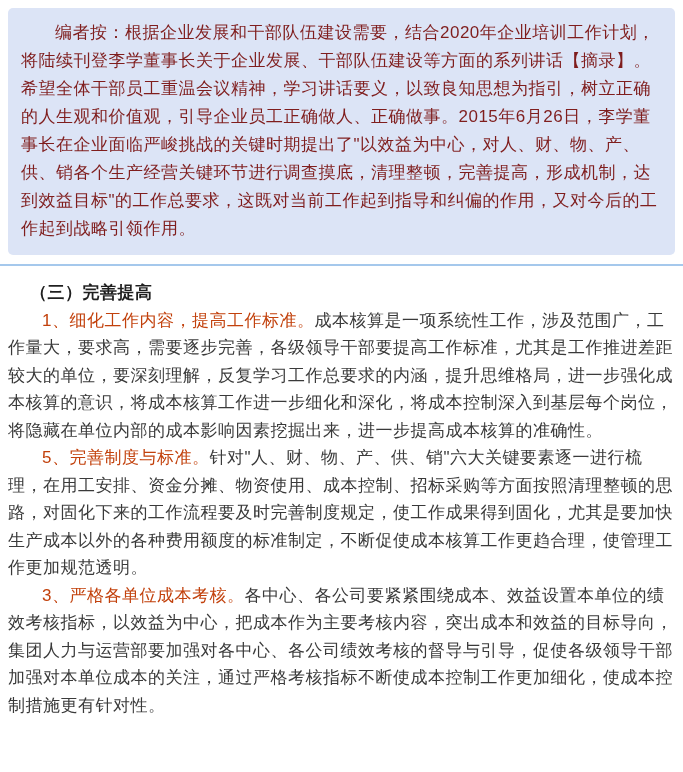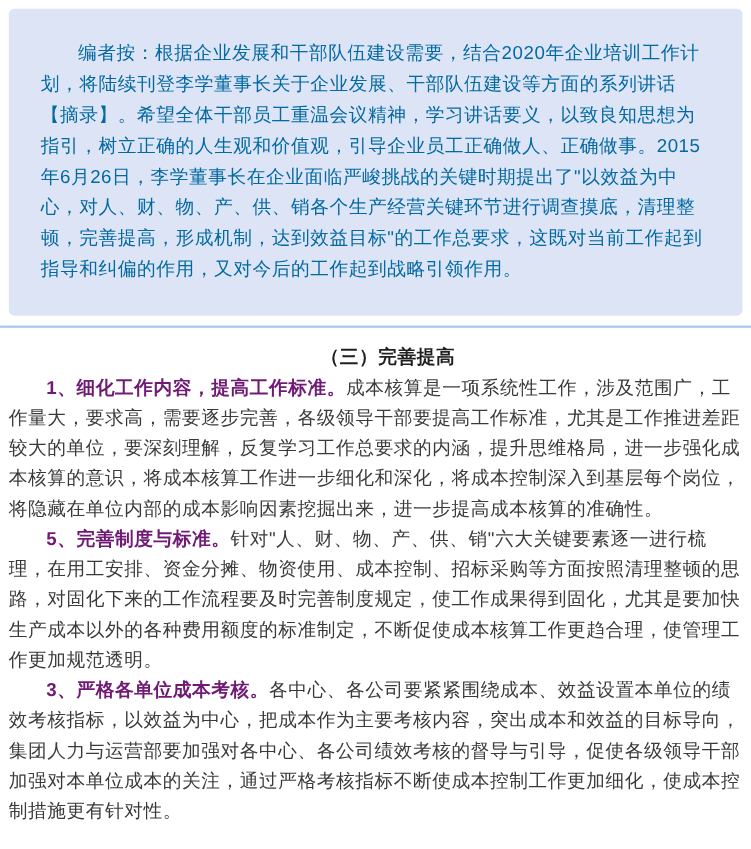--- a/index.html
+++ b/index.html
@@ -13,24 +13,24 @@
     overflow: hidden;
     font-family: "Liberation Sans", "DejaVu Sans", sans-serif;
   }
   .note-box {
     margin: 8px 8px 0 8px;
     background: #dce4f6;
     border-radius: 5px;
     padding: 11px 13px 12px 13px;
   }
   .note-text {
-    margin: 16px;
+    margin: 0;
     font-size: 17px;
     line-height: 28px;
-    color: #0369a1;
+    color: #7f1d1d;
     text-indent: 2em;
     letter-spacing: 0.5px;
   }
   .divider {
     border: none;
     border-top: 2px solid #a5c8ec;
     margin: 9px 0 0 0;
     height: 0;
   }
   .article {
@@ -40,29 +40,28 @@
     color: #3a3a3a;
     letter-spacing: 0.5px;
   }
   .article h3 {
     margin: 0;
     font-size: 17px;
     line-height: 27.5px;
     font-weight: bold;
     color: #1f1f1f;
     text-indent: 1.3em;
-    text-align: center;
   }
   .article p {
     margin: 0;
     text-indent: 2em;
   }
   .article p strong {
-    color: #701a75;
-    font-weight: bold;
+    color: #c2410c;
+    font-weight: normal;
   }
 </style>
 </head>
 <body>
 
 <div class="note-box">
   <p class="note-text">编者按：根据企业发展和干部队伍建设需要，结合2020年企业培训工作计划，将陆续刊登李学董事长关于企业发展、干部队伍建设等方面的系列讲话【摘录】。希望全体干部员工重温会议精神，学习讲话要义，以致良知思想为指引，树立正确的人生观和价值观，引导企业员工正确做人、正确做事。2015年6月26日，李学董事长在企业面临严峻挑战的关键时期提出了"以效益为中心，对人、财、物、产、供、销各个生产经营关键环节进行调查摸底，清理整顿，完善提高，形成机制，达到效益目标"的工作总要求，这既对当前工作起到指导和纠偏的作用，又对今后的工作起到战略引领作用。</p>
 </div>
 
 <hr class="divider">

